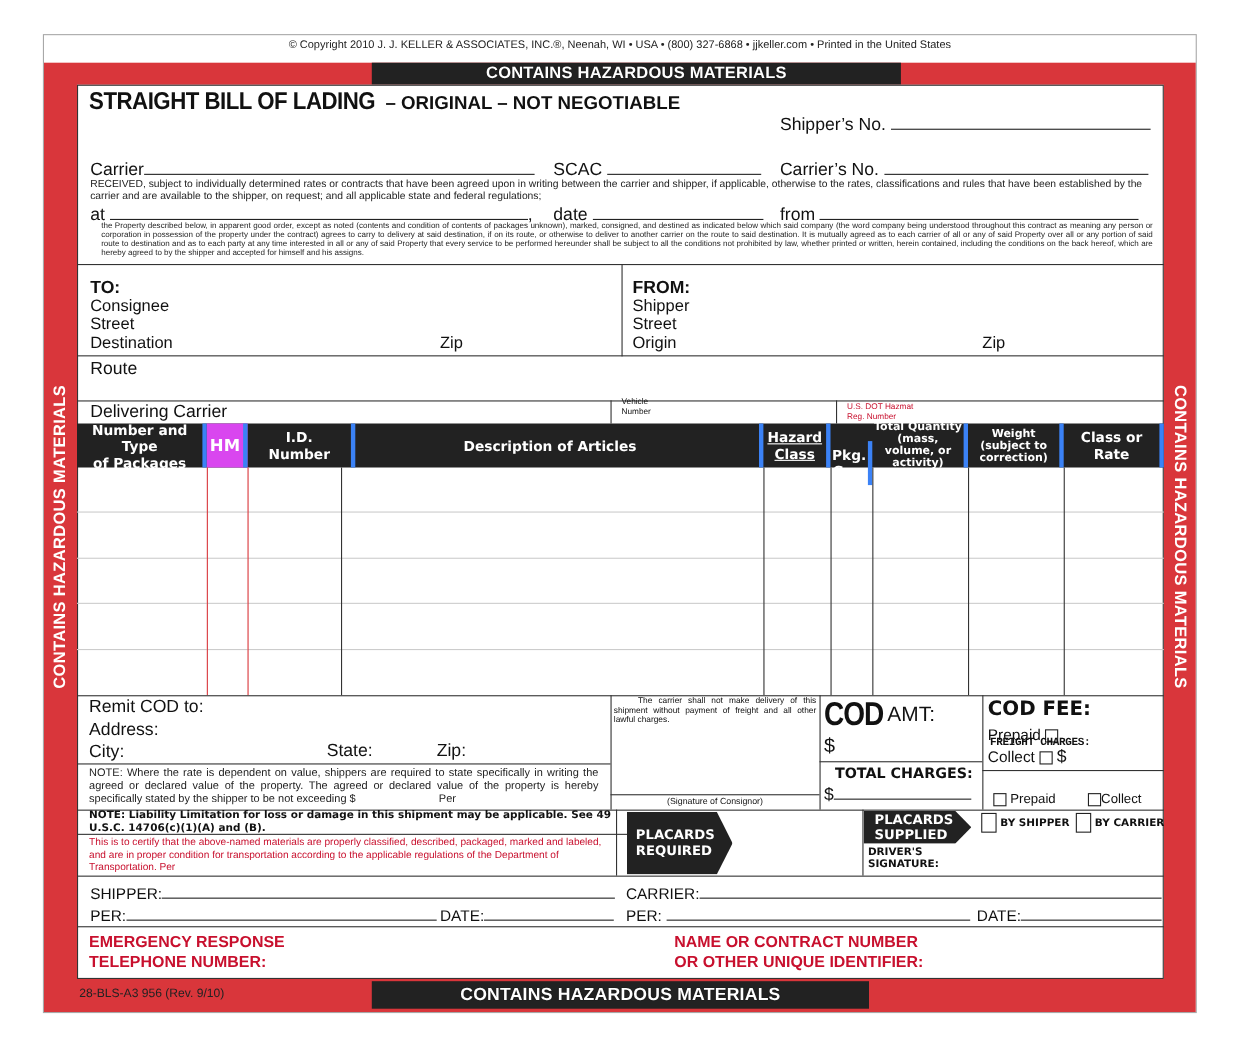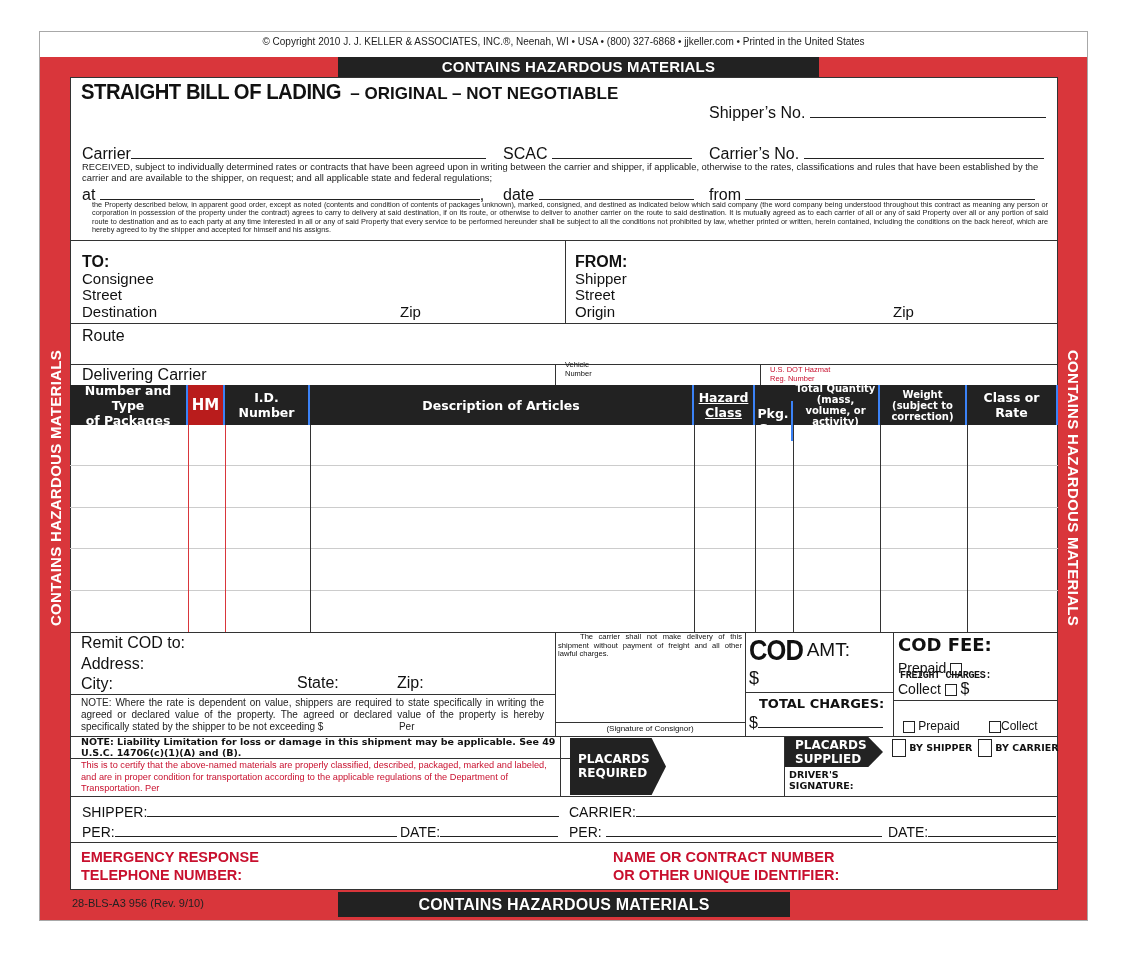--- a/index.html
+++ b/index.html
@@ -20,21 +20,21 @@
   #panel { left:70px; top:77px; width:988px; height:813px; background:#fff; border:1px solid #333; box-sizing:border-box; }
 
   .lbl { font-size:16px; white-space:nowrap; }
   .ul { display:inline-block; border-bottom:1px solid #222; height:14px; vertical-align:baseline; }
   .hr { position:absolute; height:0; border-top:1px solid #333; }
   .vr { position:absolute; width:0; border-left:1px solid #333; }
   .tiny { font-size:7.3px; line-height:8.4px; color:#222; }
   .small { font-size:9.4px; line-height:11px; color:#222; }
   .red { color:#c8102e; }
   .th { position:absolute; top:0; height:40px; display:flex; align-items:center; justify-content:center; text-align:center;
-        color:#fff; font-weight:bold; font-family:"DejaVu Sans", sans-serif; box-sizing:border-box; border-right:2px solid #3b82f6; }
+        color:#fff; font-weight:bold; font-family:"DejaVu Sans", sans-serif; box-sizing:border-box; border-right:4px solid #3b82f6; }
   .th.big { font-size:12.5px; line-height:15px; }
   .th.sm { font-size:10px; line-height:11px; }
   .cbox { display:inline-block; width:12px; height:12px; border:1px solid #222; vertical-align:middle; box-sizing:border-box; background:#fff; }
   .arrow { position:absolute; background:#222; color:#fff; font-weight:bold; font-family:"DejaVu Sans", sans-serif; font-size:12px; line-height:14px;
            clip-path:polygon(0 0, 85% 0, 100% 50%, 85% 100%, 0 100%); }
 </style>
 </head>
 <body>
 
 <div id="sheet" class="abs"></div>
@@ -109,26 +109,26 @@
 </div>
 
 <div class="abs" id="tbl" style="left:70px;top:385px;width:988px;height:247px;">
   <div class="abs" style="left:0;top:0;width:988px;height:40px;background:#222;"></div>
 <div class="th big" style="left: 0px; width: 118px;">
       <div>
         <div>Number and Type</div>
         <div>of Packages</div>
       </div>
     </div>
-    <div class="th big" style="left: 118px; width: 37px; background: #b91c1c; font-size: 15px;">
+    <div class="th big" style="left: 118px; width: 37px; background: #d946ef; font-size: 15px;">
       <div>
         <div>HM</div>
       </div>
     </div>
-    <div class="th big" style="left: 155px; width: 85px;">
+    <div class="th big" style="left: 155px; width: 98px;">
       <div>
         <div>I.D.</div>
         <div>Number</div>
       </div>
     </div>
     <div class="th big" style="left: 240px; width: 384px;">
       <div>
         <div>Description of Articles</div>
       </div>
     </div>

